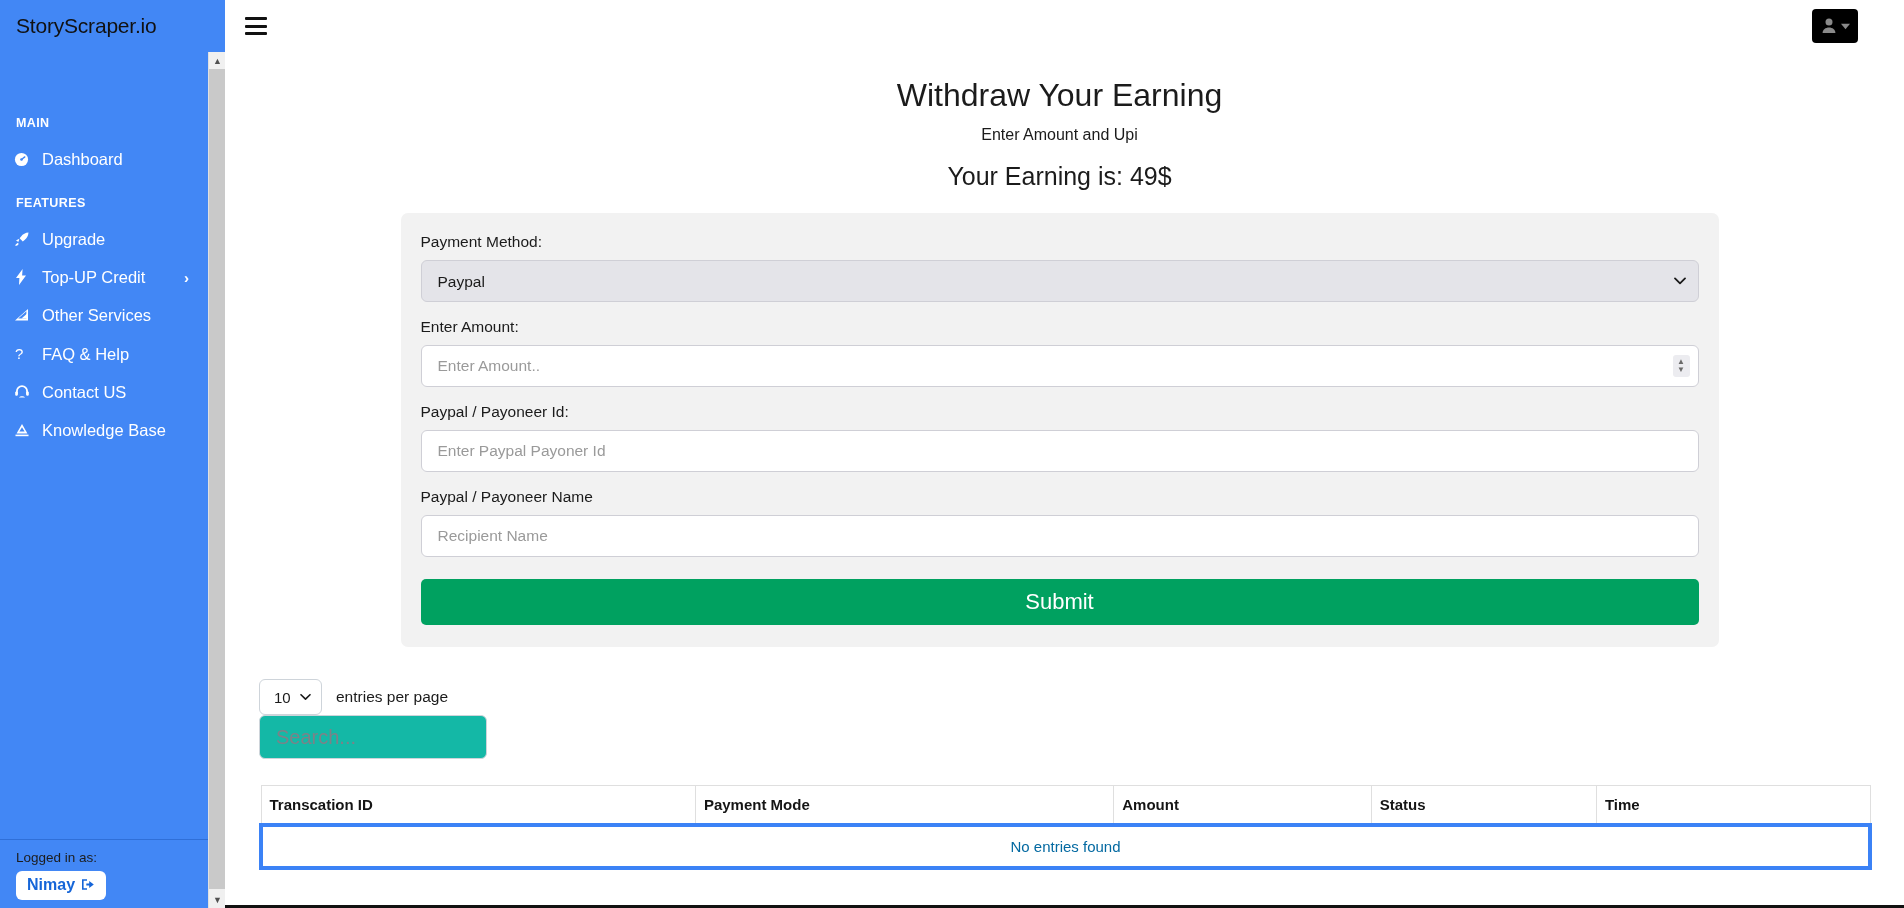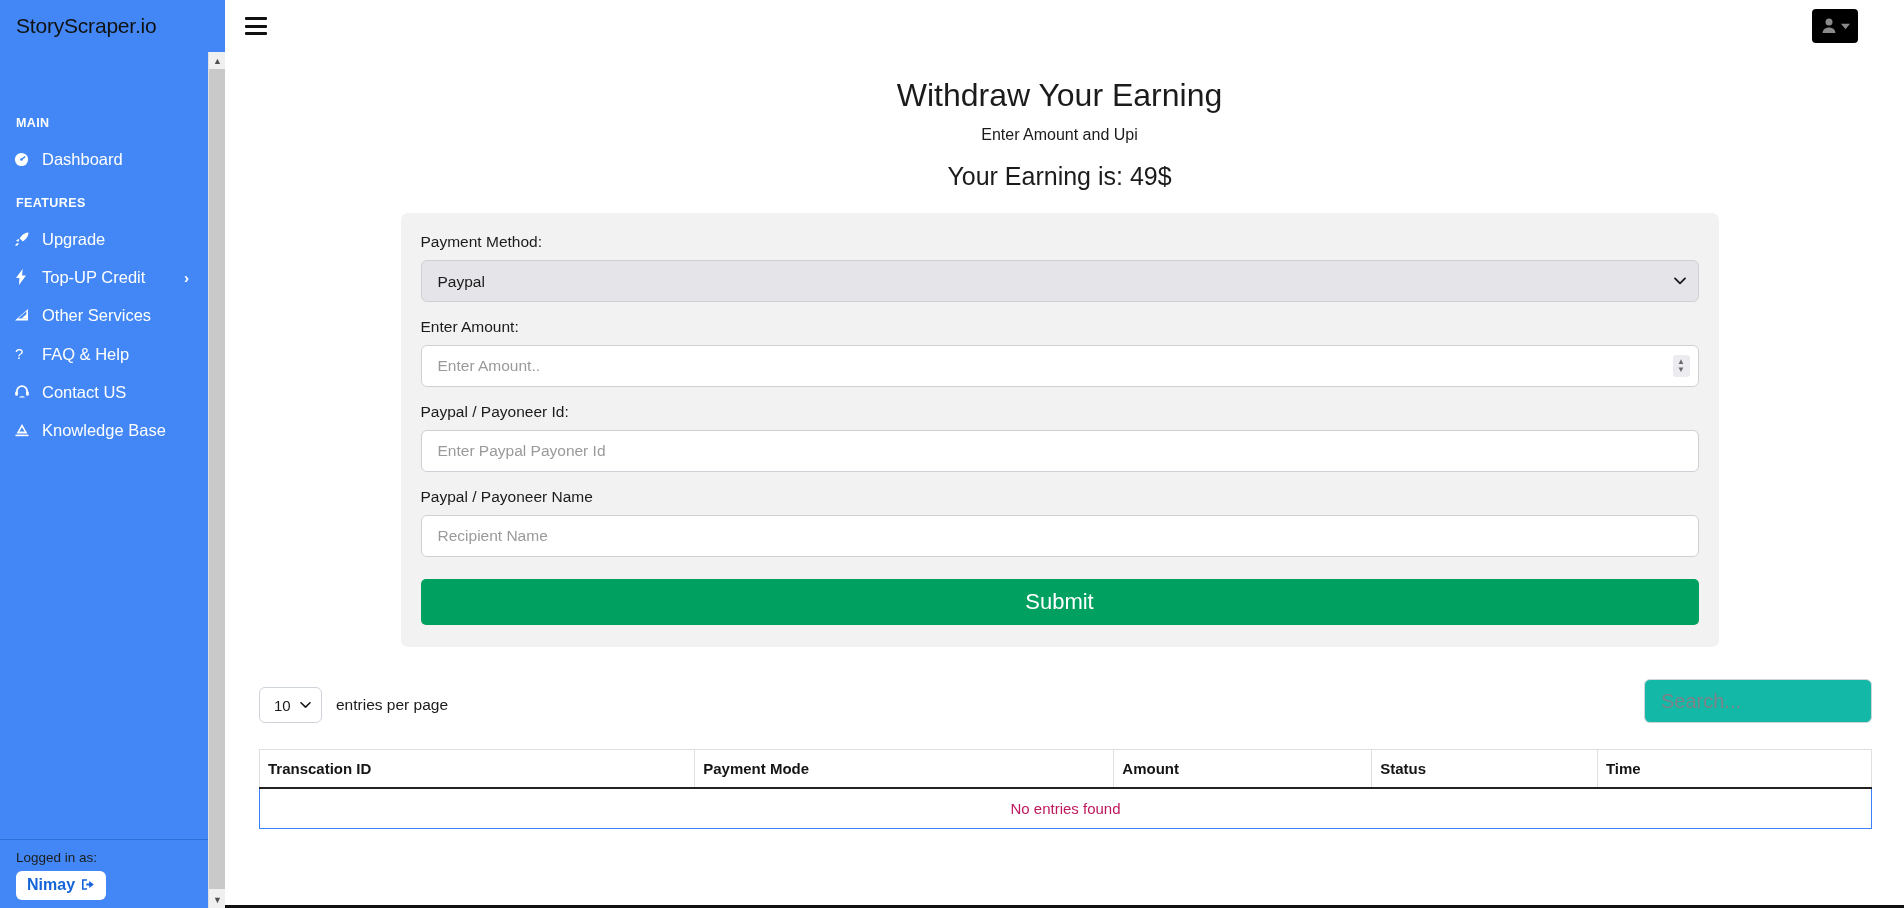--- a/index.html
+++ b/index.html
@@ -286,23 +286,24 @@
   }
 
   
   .table-section {
     width: 1625px;
     margin: 32px auto 0 auto;
     padding-left: 12px;
   }
   .table-controls {
     display: flex;
-    align-items: flex-end;
+    align-items: flex-start;
     justify-content: space-between;
     margin-bottom: 26px;
+    flex-direction: column;
   }
   .entries-group {
     display: flex; align-items: center; gap: 14px;
   }
   .entries-select-wrap { position: relative; }
   select.entries-select {
     -webkit-appearance: none;
     appearance: none;
     height: 36px;
     background: #ffffff;
@@ -347,22 +348,22 @@
     color: #151515;
     padding: 10px 8px 10px 8px;
     border-top: 1px solid #dfdfdf;
     border-bottom: 2px solid #222222;
     border-right: 1px solid #dfdfdf;
     white-space: nowrap;
   }
   table.data-table thead th:first-child { border-left: 1px solid #dfdfdf; }
   table.data-table tbody td {
     padding: 11px 8px;
-    border: 1px solid #3b82f6;
-    color: #be185d;
+    border: 4px solid #3b82f6;
+    color: #0369a1;
     text-align: center;
     font-size: 15px;
   }
 
   .bottom-rule {
     position: absolute;
     left: 0; bottom: 0;
     width: 100%;
     height: 3px;
     background: #111111;

